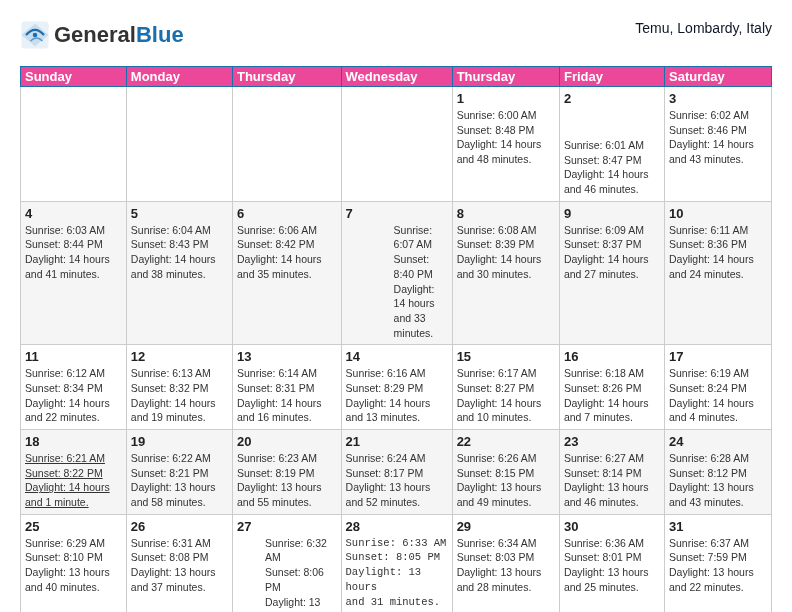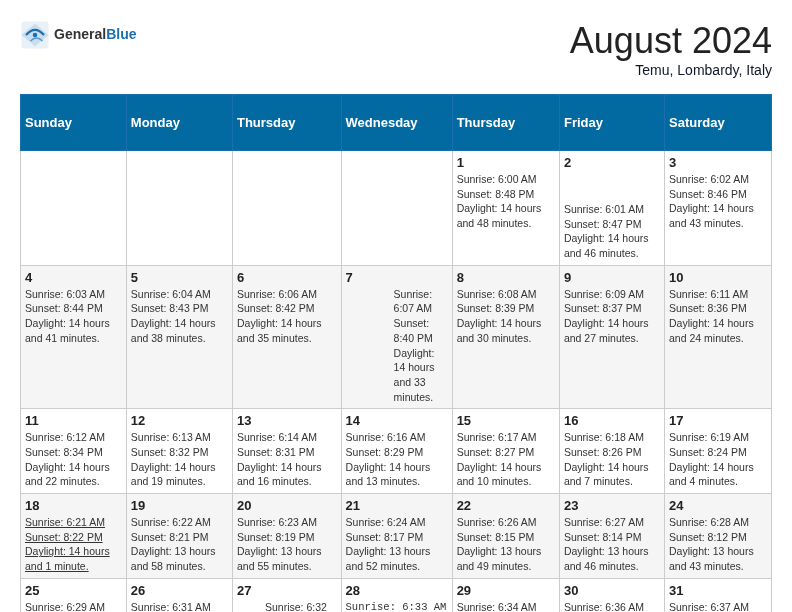--- a/index.html
+++ b/index.html
@@ -15,21 +15,21 @@
       justify-content: space-between;
       align-items: flex-start;
       margin-bottom: 16px;
     }
     .logo {
       display: flex;
       align-items: center;
       gap: 4px;
     }
     .logo-text {
-      font-size: 14px;
+      font-size: 22px;
       font-weight: bold;
       line-height: 1.1;
     }
     .logo-general { color: #333; }
     .logo-blue { color: #1a6faf; }
     .logo-icon {
       width: 30px;
       height: 30px;
     }
     .title-block {
@@ -43,23 +43,23 @@
     .location {
       font-size: 14px;
       color: #0f172a;
     }
     table {
       width: 100%;
       border-collapse: collapse;
       font-size: 11px;
     }
     thead th {
-      background: #0369a1;
+      background: #ec4899;
       color: #fff;
-      padding: 20px 4px;
+      padding: 2px 4px;
       text-align: left;
       font-size: 13px;
       font-weight: bold;
       border: 1px solid #1a6faf;
     }
     tbody td {
       border: 1px solid #ccc;
       vertical-align: top;
       padding: 4px;
       width: 113px;
@@ -95,21 +95,20 @@
       <circle cx="20" cy="20" r="3" fill="#1a6faf"></circle>
     </svg>
     <div>
       <div style="display:flex; gap:0;">
         <span class="logo-text logo-general">General</span>
           <span class="logo-text logo-blue">Blue</span>
       </div>
     </div>
   </div>
   <div class="title-block">
-    <div class="month-year">August 2024</div>
     <div class="location">Temu, Lombardy, Italy</div>
   </div>
 </div>
 
 <table>
   <thead>
     <tr>
     <th>Sunday</th>
         <th>Monday</th>
         <th>Thursday</th>

